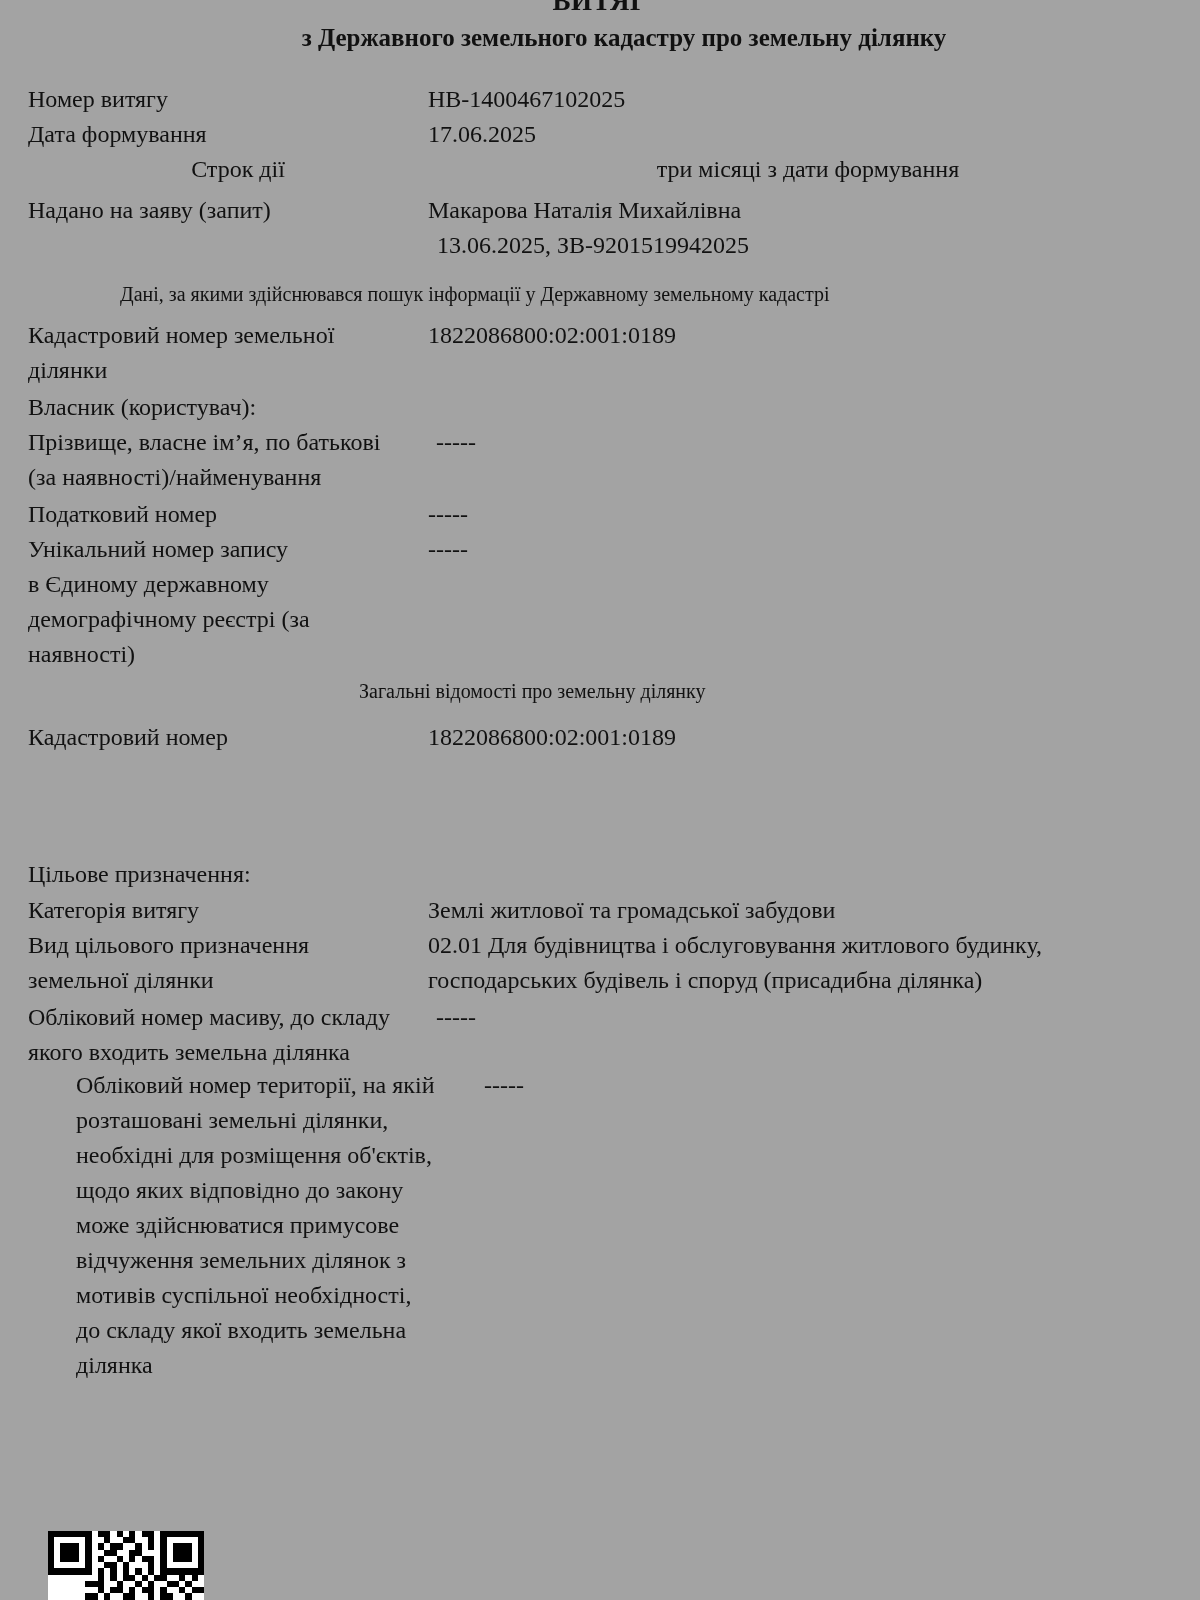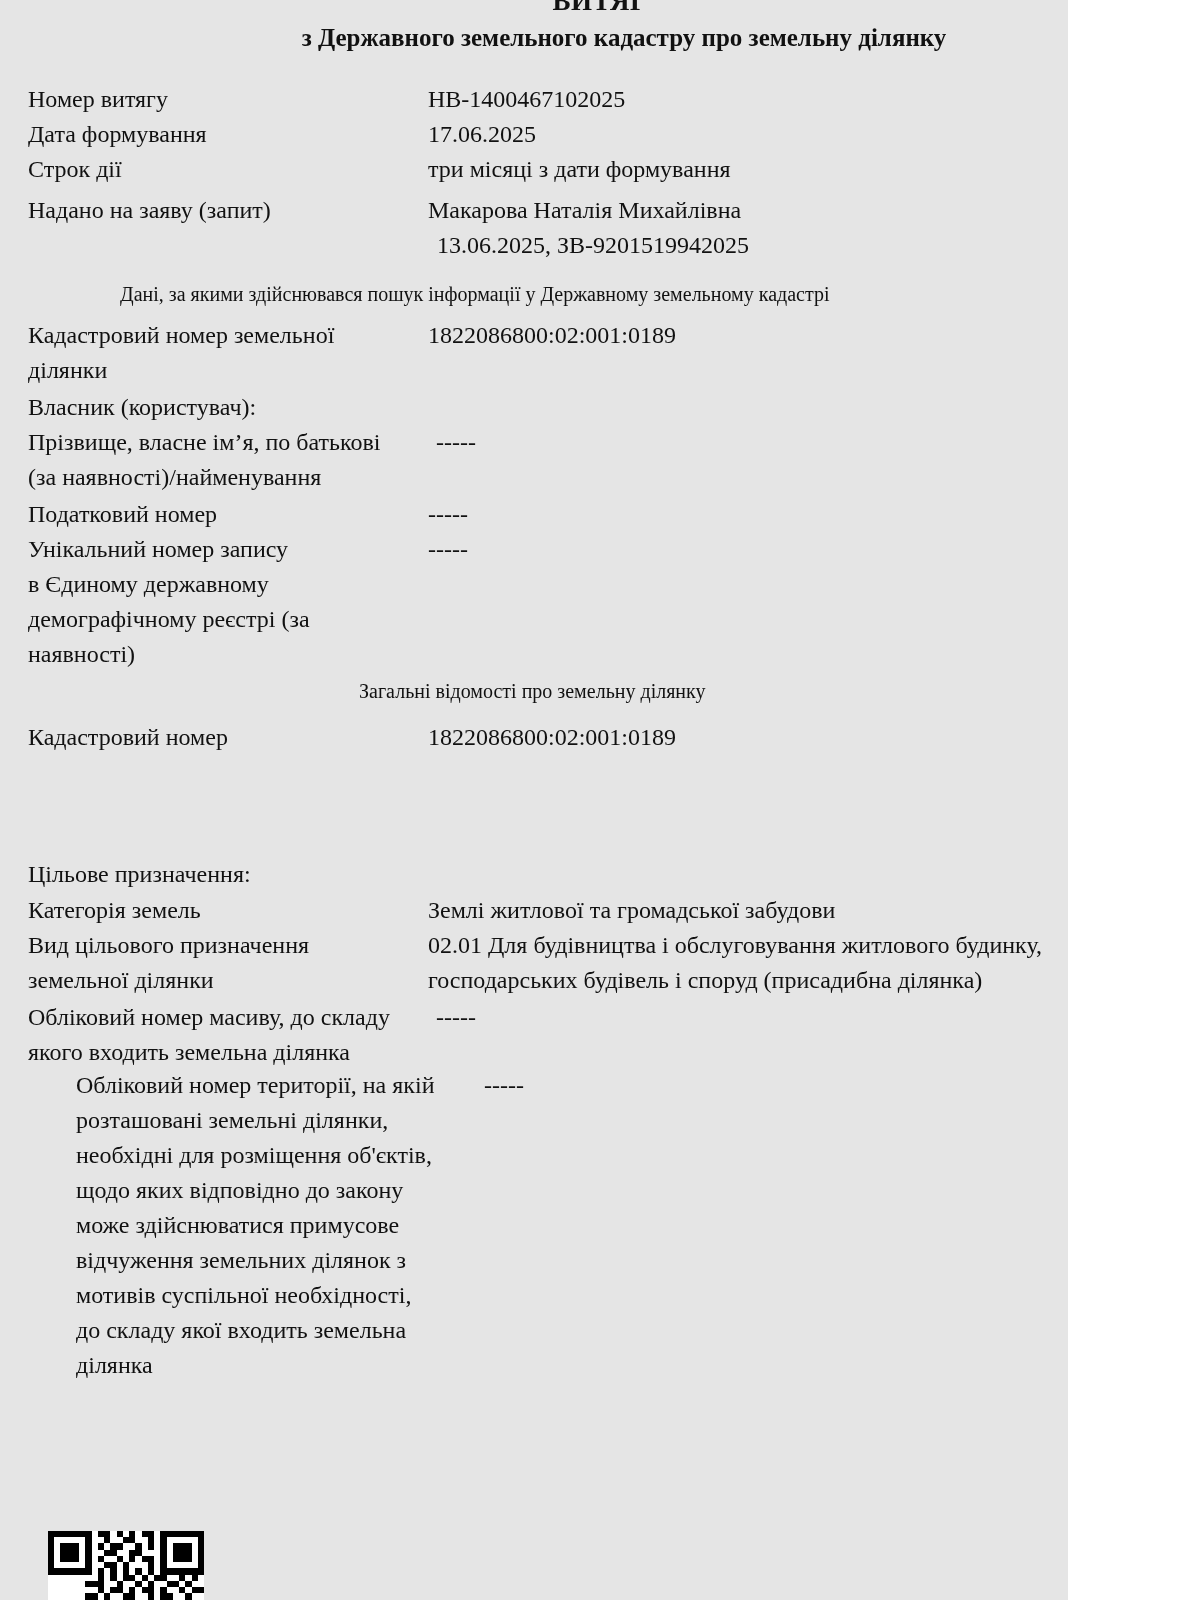--- a/index.html
+++ b/index.html
@@ -3,23 +3,23 @@
 <meta charset="utf-8">
 <title>Витяг з Державного земельного кадастру</title>
 <style>
   html, body {
     margin: 0;
     padding: 0;
     background: #ffffff;
   }
   .page {
     position: relative;
-    width: 1068px;
+    width: 1200px;
     height: 1600px;
-    background: #e5e5e5;
+    background: #a3a3a3;
     overflow: hidden;
     font-family: "Liberation Serif", "DejaVu Serif", serif;
     color: #111111;
     -webkit-font-smoothing: antialiased;
   }
 
   
   .doc-title {
     position: absolute;
     top: -14px;
@@ -106,21 +106,21 @@
 
   <div class="doc-title">ВИТЯГ</div>
   <div class="doc-subtitle">з Державного земельного кадастру про земельну ділянку</div>
 
   <div class="row" style="top: 82px;">
     <span class="label">Номер витягу</span><span class="value">НВ-1400467102025</span>
   </div>
   <div class="row" style="top: 117px;">
     <span class="label">Дата формування</span><span class="value">17.06.2025</span>
   </div>
-  <div class="row" style="top: 152px;">
+  <div class="row" style="top: 152px; text-align: center;">
     <span class="label">Строк дії</span><span class="value">три місяці з дати формування</span>
   </div>
   <div class="row" style="top: 193px;">
     <span class="label">Надано на заяву (запит)</span><span class="value">Макарова Наталія Михайлівна</span>
   </div>
   <div class="value-line" style="top: 228px;">13.06.2025, ЗВ-9201519942025</div>
 
   <div class="section-heading" id="heading-search">Дані, за якими здійснювався пошук інформації у Державному земельному кадастрі</div>
 
   <div class="row" style="top: 318px;">
@@ -146,21 +146,21 @@
 
   <div class="section-heading" id="heading-general">Загальні відомості про земельну ділянку</div>
 
   <div class="row" style="top: 720px;">
     <span class="label">Кадастровий номер</span><span class="value">1822086800:02:001:0189</span>
   </div>
   <div class="row" style="top: 857px;">
     <span class="label">Цільове призначення:</span><span class="value"></span>
   </div>
   <div class="row" style="top: 893px;">
-    <span class="label">Категорія земель</span><span class="value">Землі житлової та громадської забудови</span>
+    <span class="label">Категорія витягу</span><span class="value">Землі житлової та громадської забудови</span>
   </div>
   <div class="row" style="top: 928px;">
     <span class="label">Вид цільового призначення
 земельної ділянки</span><span class="value">02.01 Для будівництва і обслуговування житлового будинку,
 господарських будівель і споруд (присадибна ділянка)</span>
   </div>
   <div class="row" style="top: 1000px;">
     <span class="label wide">Обліковий номер масиву, до складу
 якого входить земельна ділянка</span><span class="value dashes">-----</span>
   </div>

